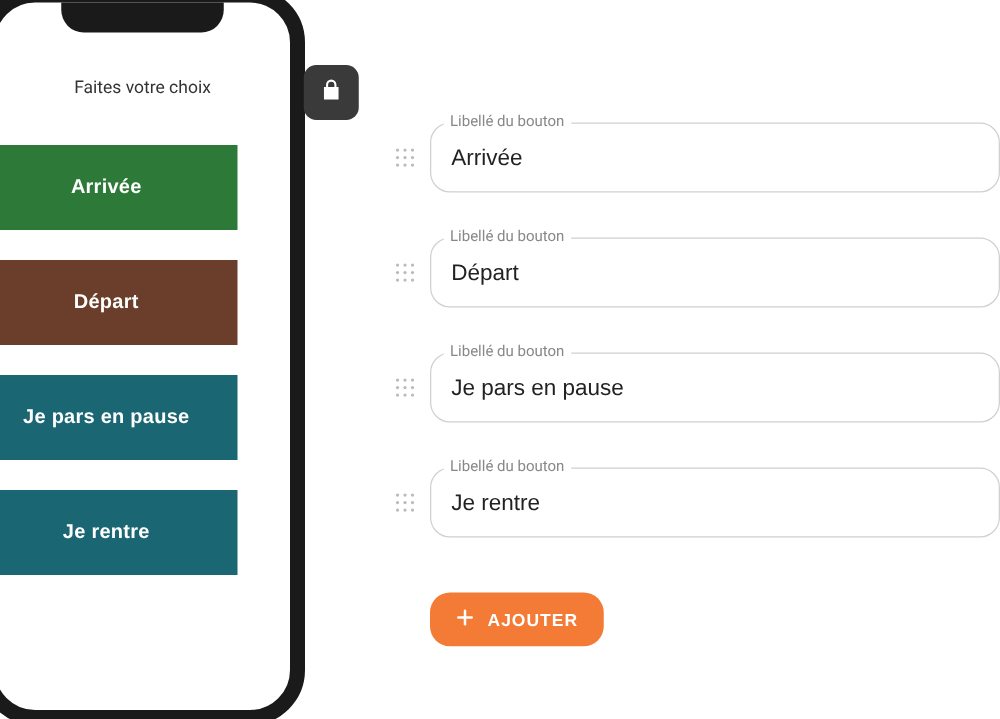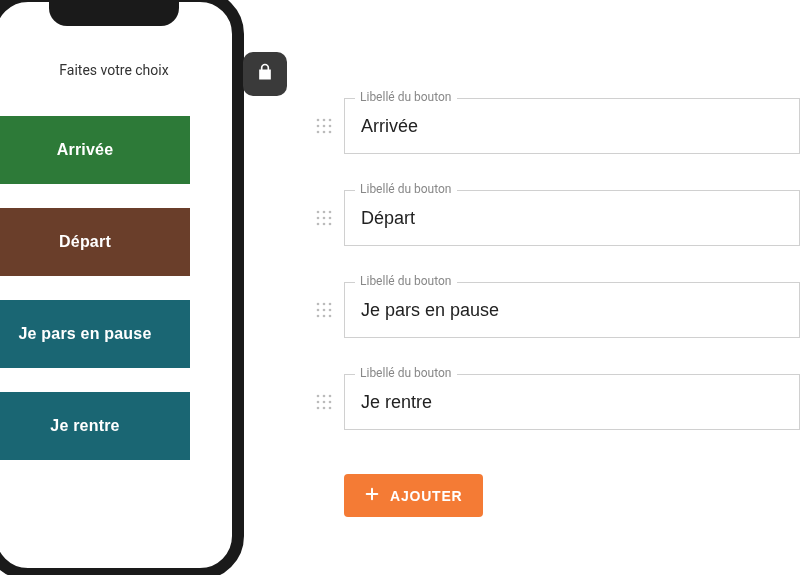--- a/index.html
+++ b/index.html
@@ -90,21 +90,21 @@
   color: #bbb;
   cursor: grab;
   flex-shrink: 0;
 }
 .drag-handle svg { width: 16px; height: 16px; display: block; }
 
 .outlined-field {
   position: relative;
   flex: 1;
   border: 1px solid #d0d0d0;
-  border-radius: 0;
+  border-radius: 16px;
   height: 56px;
   display: flex;
   align-items: center;
   padding: 12px 16px;
 }
 .outlined-field .value {
   font-size: 18px;
   color: #222;
   border: none;
   outline: none;
@@ -114,21 +114,21 @@
 
 .add-btn {
   margin-left: 28px;
   margin-top: 8px;
   display: inline-flex;
   align-items: center;
   gap: 10px;
   background: #f47b35;
   color: #fff;
   border: none;
-  border-radius: 4px;
+  border-radius: 16px;
   padding: 12px 20px;
   font-size: 14px;
   font-weight: 700;
   letter-spacing: 0.8px;
   cursor: pointer;
 }
 .add-btn svg { width: 16px; height: 16px; }
 </style>
 </head>
 <body>

